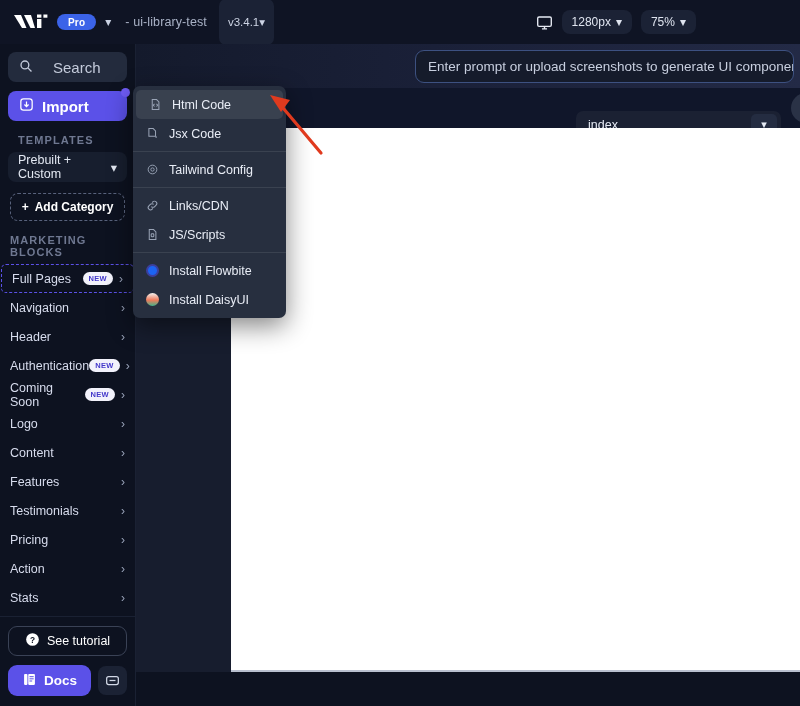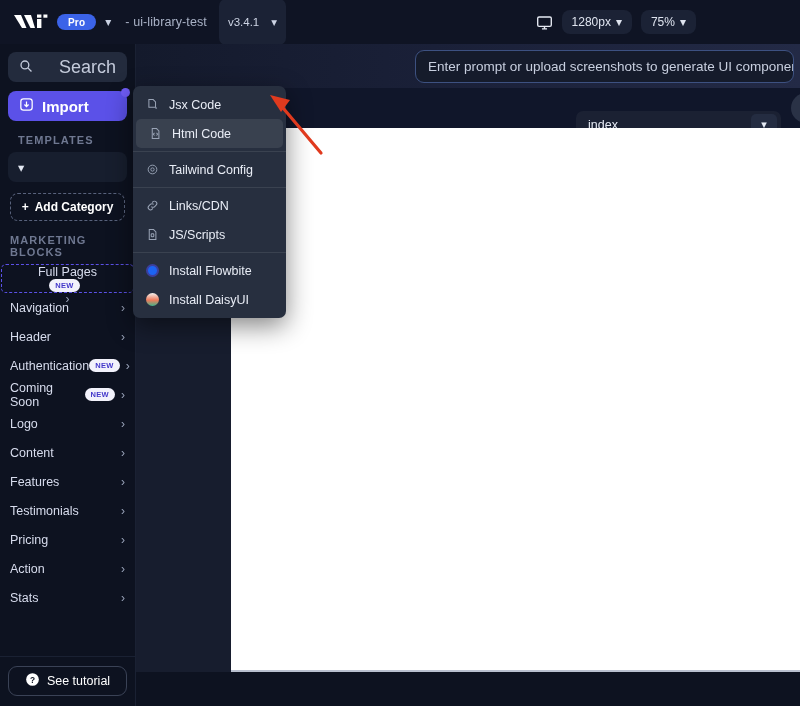--- a/index.html
+++ b/index.html
@@ -20,41 +20,41 @@
   .brand-group { display: flex; align-items: center; gap: 9px; padding-left: 14px; }
   .vi-logo { display: block; }
   .pro-badge {
     background: #3b63e8; color: #fff; font-size: 10px; font-weight: 700;
     padding: 2.5px 11px; border-radius: 999px; letter-spacing: .2px;
   }
   .chev-sm { color: #c9d1e2; font-size: 12px; line-height: 1; }
   .proj-name { color: #a9b2c6; font-size: 12.5px; margin-left: 14px; letter-spacing: .1px; }
   .ver-pill {
     margin-left: 12px; background: #1b2235; color: #cdd4e4; font-size: 11.5px;
-    padding: 16px 9px; border-radius: 7px; display: flex; align-items: center; gap: 12px;
+    padding: 16px 9px; border-radius: 7px; display: flex; align-items: center; gap: 0;
   }
   .topbar-right {
     margin-left: auto; display: flex; align-items: center; gap: 9px; padding-right: 104px;
   }
   .monitor-icon { color: #e6eaf3; display: block; }
   .size-pill {
     background: #1b2235; color: #dfe4ef; font-size: 12px;
     padding: 5px 10px; border-radius: 8px; display: flex; align-items: center; gap: 5px;
   }
 
   
   .sidebar {
     position: absolute; left: 0; top: 44px; width: 136px; height: 662px;
     background: #0d1220; border-right: 1px solid #1a2133;
     display: flex; flex-direction: column;
   }
   .sb-top { padding: 8px 8px 0 8px; }
   .search-box {
     height: 30px; background: #232b3d; border-radius: 8px; color: #c4cbdb;
-    display: flex; align-items: center; gap: 26px; padding: 0 11px; font-size: 18px;
+    display: flex; align-items: center; gap: 20px; padding: 0 11px; font-size: 15px;
   }
   .import-btn {
     position: relative; margin-top: 9px; height: 30px; background: #5b51e8;
     border-radius: 8px; color: #fff; font-size: 15px; font-weight: 700;
     display: flex; align-items: center; gap: 8px; padding: 0 11px;
   }
   .import-dot {
     position: absolute; right: -3px; top: -3px; width: 9px; height: 9px;
     border-radius: 50%; background: #6f5cf5;
   }
@@ -70,21 +70,21 @@
   .add-cat {
     margin: 11px 10px 0 10px; height: 28px; border: 1px dashed #58627c;
     border-radius: 8px; color: #fff; font-size: 12px; font-weight: 700;
     display: flex; align-items: center; justify-content: center; gap: 6px;
   }
   .blocks { flex: 1; overflow: hidden; }
   .blk-item {
     height: 29px; display: flex; align-items: center; padding: 0 10px;
     color: #d7dced; font-size: 12.5px; position: relative;
   }
-  .blk-item.active { border: 1.6px dashed #5b51e8; border-radius: 5px; margin: 0 1px; flex-direction: column; }
+  .blk-item.active { border: 1.6px dashed #5b51e8; border-radius: 5px; margin: 0 1px; }
   .blk-label { flex: 1; }
   .new-badge {
     background: #f2f2fb; color: #4338ca; font-size: 7.5px; font-weight: 700;
     padding: 2px 6px; border-radius: 999px; letter-spacing: .3px; margin-right: 6px;
   }
   .blk-chev { color: #98a2b8; font-size: 12px; }
   .sb-foot { border-top: 1px solid #1a2133; padding: 9px 8px 10px 8px; }
   .tutorial-btn {
     height: 30px; border: 1px solid #3a4256; border-radius: 9px; color: #fff;
     font-size: 12.5px; display: flex; align-items: center; justify-content: center; gap: 7px;
@@ -241,20 +241,21 @@
             <rect x="2.2" y="2.2" width="13.6" height="13.6" rx="3.2"></rect>
             <path d="M9 5.4v6M6.5 9l2.5 2.6L11.5 9"></path>
           </svg>
         </span>
         <span>Import</span>
       </div>
       <div class="sec-label">TEMPLATES</div>
     </div>
 
     <div class="select-row">
+      <span>Prebuilt + Custom</span>
       <span>▾</span>
     </div>
 
     <div class="add-cat">
       <span>+</span>
       <span>Add Category</span>
     </div>
 
     <div class="sec-label">MARKETING BLOCKS</div>
 
@@ -316,41 +317,61 @@
     <div class="sb-foot">
       <div class="tutorial-btn">
         <span>
           <svg width="15" height="15" viewBox="0 0 18 18">
             <circle cx="9" cy="9" r="7.6" fill="#fff"></circle>
             <text x="9" y="12.6" text-anchor="middle" font-size="10" font-weight="700" fill="#0d1220" font-family="Liberation Sans, sans-serif">?</text>
           </svg>
         </span>
         <span>See tutorial</span>
       </div>
+      <div class="foot-row">
+        <div class="docs-btn">
+          <span>
+            <svg width="15" height="15" viewBox="0 0 18 18" fill="#fff">
+              <rect x="2.5" y="2.5" width="4" height="13" rx="1"></rect>
+              <rect x="7.5" y="2.5" width="8" height="13" rx="1"></rect>
+              <rect x="9" y="5" width="5" height="1.2" fill="#5b51e8"></rect>
+              <rect x="9" y="7.6" width="5" height="1.2" fill="#5b51e8"></rect>
+              <rect x="9" y="10.2" width="3.2" height="1.2" fill="#5b51e8"></rect>
+            </svg>
+          </span>
+          <span>Docs</span>
+        </div>
+        <div class="panel-btn">
+          <svg width="15" height="15" viewBox="0 0 18 18" fill="none" stroke="currentColor" stroke-width="1.5">
+            <rect x="2" y="4.2" width="14" height="9.6" rx="2.4"></rect>
+            <path d="M5.4 9h7.2"></path>
+          </svg>
+        </div>
+      </div>
     </div>
   </div>
 
   <div class="menu" id="menu">
+      <div class="menu-item hl">
+        <span class="mi-icon">
+          <svg width="13" height="13" viewBox="0 0 18 18" fill="none" stroke="currentColor" stroke-width="1.4">
+            <path d="M4.5 2.2h6l3.2 3.2v10.4H4.5z"></path>
+            <path d="M7.6 8.2L6 10l1.6 1.8M10.4 8.2L12 10l-1.6 1.8"></path>
+          </svg>
+        </span>
+        <span>Html Code</span>
+      </div>
       <div class="menu-item">
         <span class="mi-icon">
           <svg width="13" height="13" viewBox="0 0 18 18" fill="none" stroke="currentColor" stroke-width="1.4">
             <path d="M4 2.2h6l3.2 3.2v7.4H4z"></path>
             <circle cx="14" cy="14" r="1.1" fill="currentColor" stroke="none"></circle>
           </svg>
         </span>
         <span>Jsx Code</span>
-      </div>
-      <div class="menu-item hl">
-        <span class="mi-icon">
-          <svg width="13" height="13" viewBox="0 0 18 18" fill="none" stroke="currentColor" stroke-width="1.4">
-            <path d="M4.5 2.2h6l3.2 3.2v10.4H4.5z"></path>
-            <path d="M7.6 8.2L6 10l1.6 1.8M10.4 8.2L12 10l-1.6 1.8"></path>
-          </svg>
-        </span>
-        <span>Html Code</span>
       </div>
       <div class="menu-sep"></div>
       <div class="menu-item">
         <span class="mi-icon">
           <svg width="13" height="13" viewBox="0 0 18 18" fill="none" stroke="currentColor" stroke-width="1.3">
             <circle cx="9" cy="9" r="2.3"></circle>
             <circle cx="9" cy="9" r="6"></circle>
           </svg>
         </span>
         <span>Tailwind Config</span>

